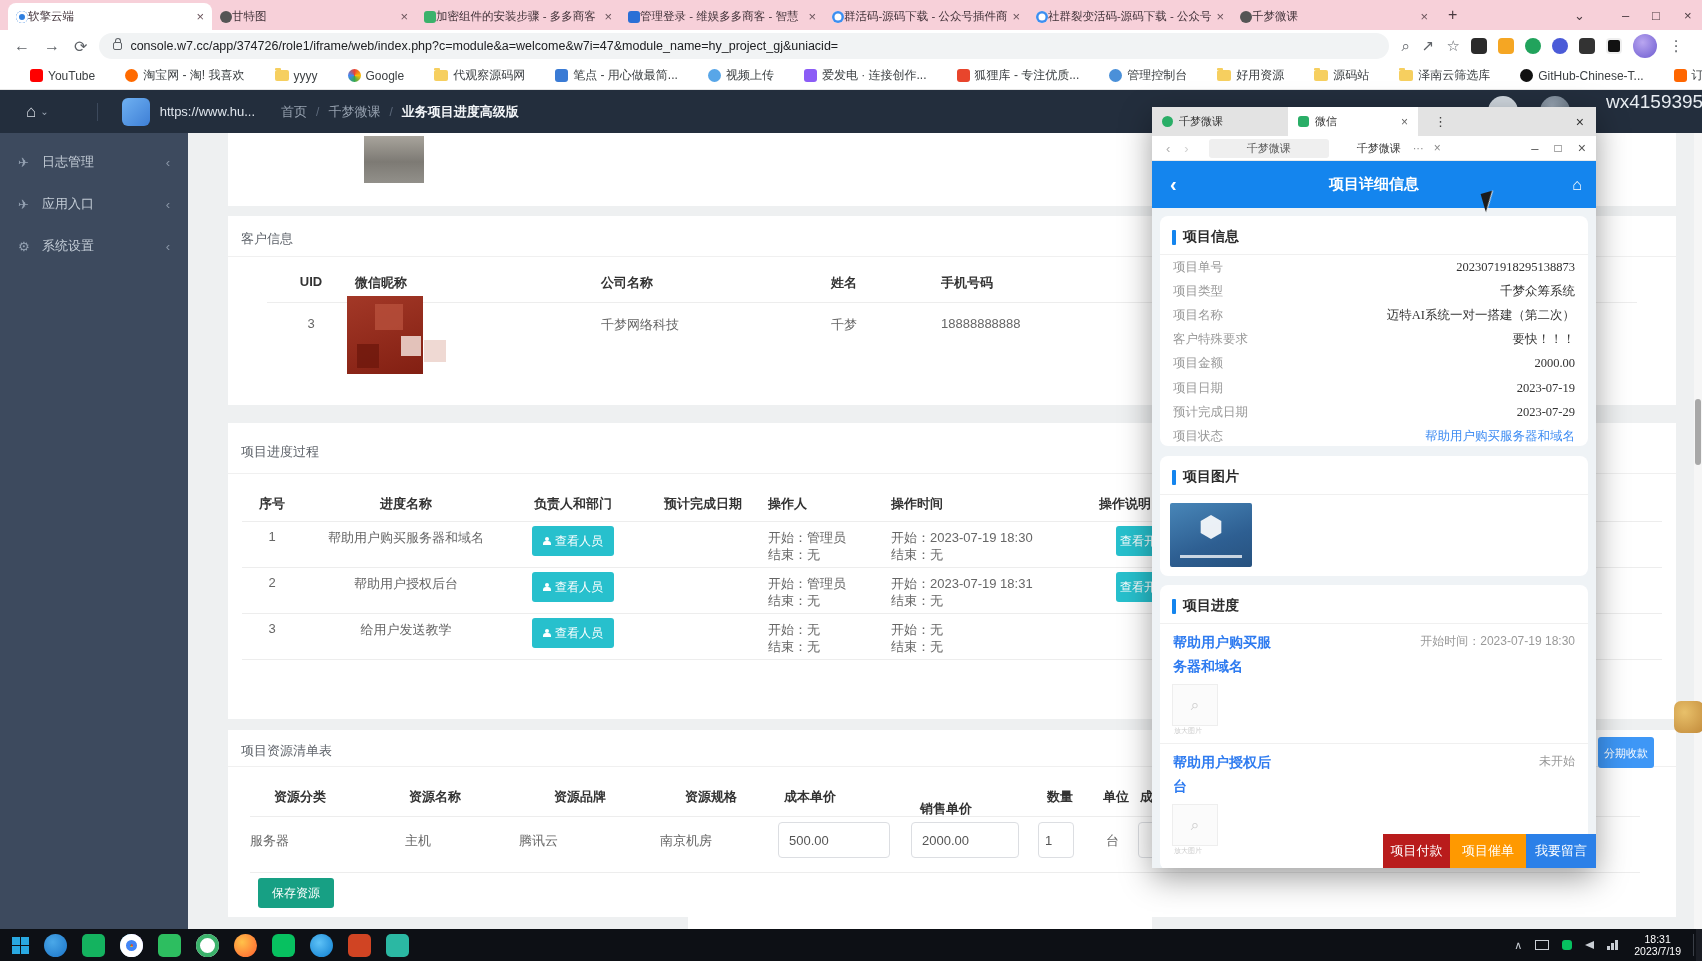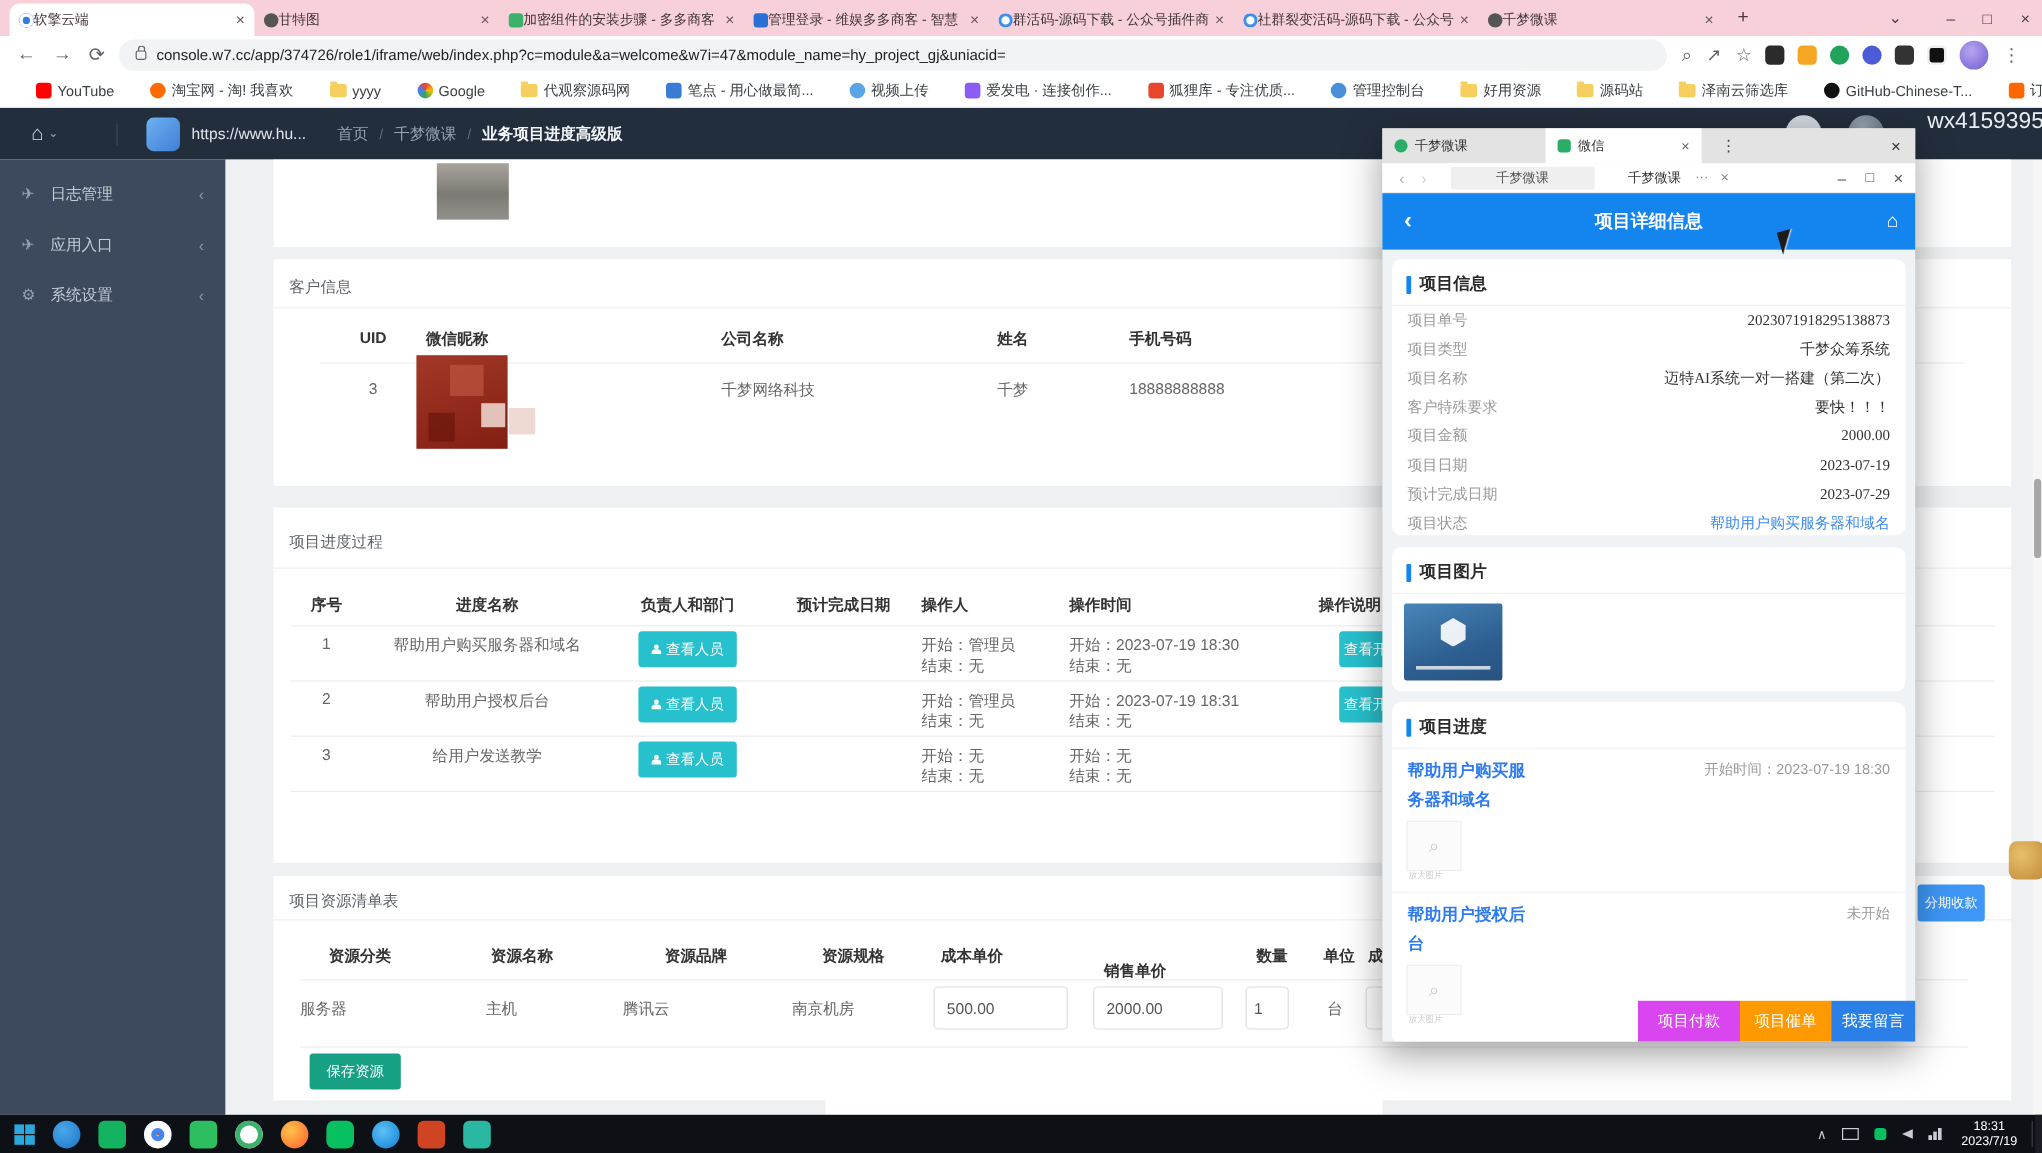--- a/index.html
+++ b/index.html
@@ -479,21 +479,21 @@
           <span style="width:104px;font-size:14px;font-weight:bold;color:#2e7bf0;line-height:24px">帮助用户授权后台</span>
           <span style="margin-left:auto;font-size:12px;color:#999;padding-top:3px">未开始</span>
         </div>
         <div class="phthumb">
             <span>⌕</span>
           </div>
         <div class="phcap">放大图片</div>
       </div>
     </div>
     <div class="wxfoot">
-      <button class="wxbtn" style="width:85px;background:#d946ef">项目付款</button>
+      <button class="wxbtn" style="width:67px;background:#b91c1c">项目付款</button>
       <button class="wxbtn" style="width:76px;background:#ff9900">项目催单</button>
       <button class="wxbtn" style="width:70px;background:#2b80e8">我要留言</button>
     </div>
   </div>
 
   <div class="ab" style="left:1483px;top:192px;width:0;height:0;border-left:12px solid #1b1b1b;border-bottom:19px solid transparent;transform:rotate(-16deg);filter:drop-shadow(1px 0 0 #fff);z-index:20"></div>
 
   <div class="taskbar">
     <span class="winlogo">
         <i></i>

